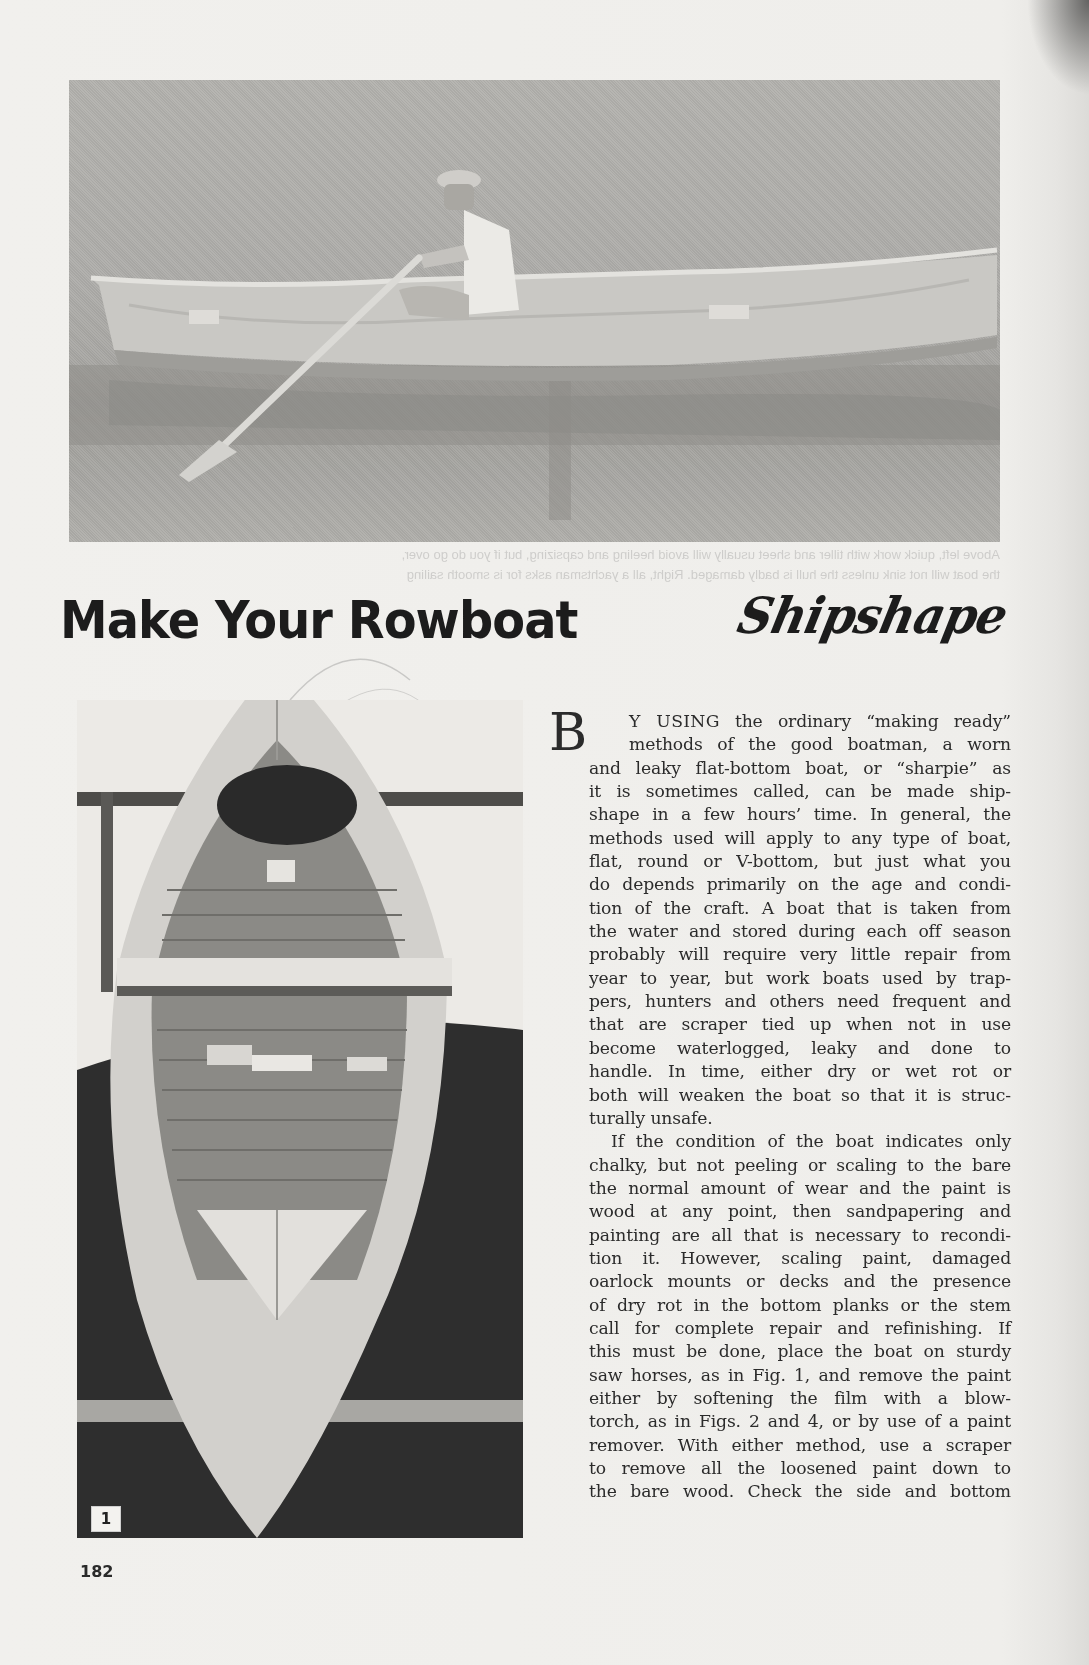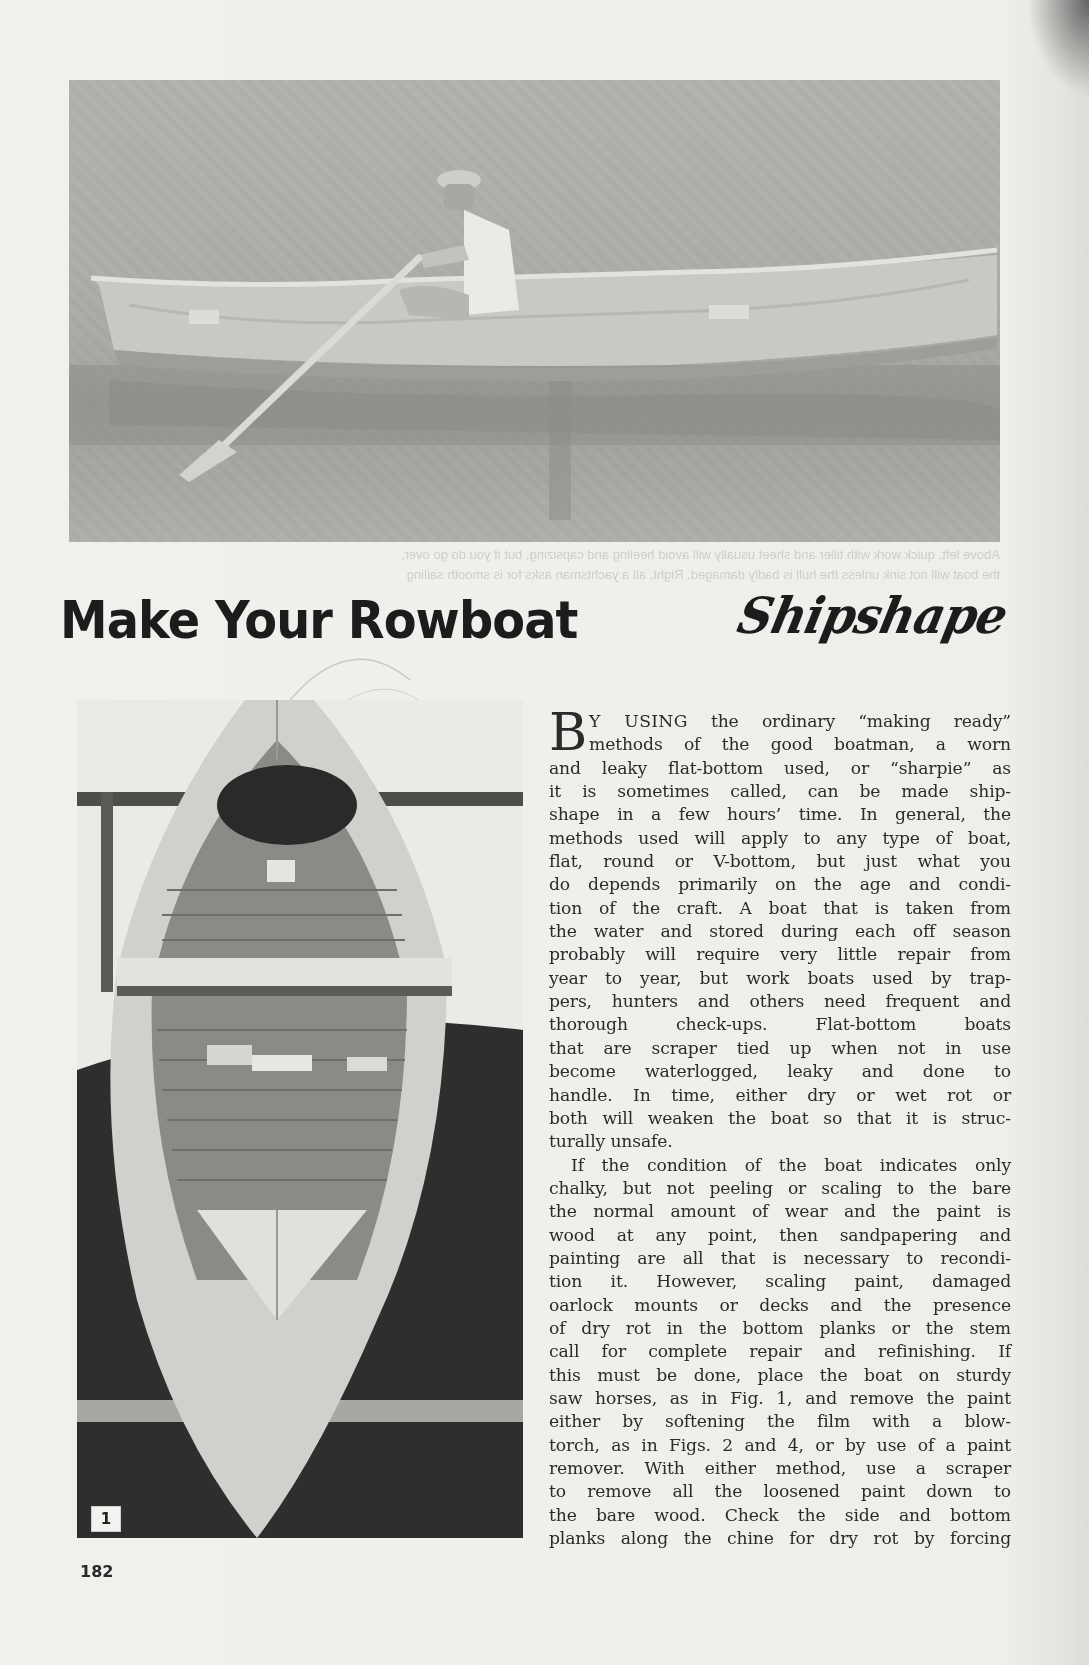--- a/index.html
+++ b/index.html
@@ -74,21 +74,21 @@
       display: flex; align-items: center; justify-content: center; color: #222;
     }
 
     
     .body-col {
       position: absolute; left: 549px; top: 710px; width: 462px;
       font-family: "DejaVu Serif", serif; font-size: 17.2px; line-height: 23.35px;
       color: #2b2b2b; text-align: justify; text-align-last: justify;
       letter-spacing: -0.15px;
     }
-    .body-col .line { display: block; height: 23.35px; white-space: nowrap; text-align: justify; text-align-last: justify; }
+    .body-col .line { display: block; height: 23.35px; white-space: nowrap; text-align: justify; text-align-last: justify; margin-left: 40px; }
     .body-col .line.last { text-align-last: left; }
     .body-col .line.indent { padding-left: 22px; }
     .body-col .line.dropcap-line { padding-left: 40px; }
     .dropcap {
       position: absolute; left: 0px; top: -4px;
       font-family: "DejaVu Serif", serif; font-size: 52px; line-height: 52px; color: #2b2b2b;
     }
     .caps { letter-spacing: 0.3px; }
 
     
@@ -187,32 +187,31 @@
 
       <line x1="200" y1="-20" x2="200" y2="60" stroke="#9a9995" stroke-width="2"></line>
     </svg>
   </div>
   <div class="fig-label">1</div>
 
   <div class="body-col">
     <span class="dropcap">B</span>
     <span class="line dropcap-line"><span class="caps">Y USING</span><span> the ordinary “making ready”</span></span>
     <span class="line dropcap-line">methods of the good boatman, a worn</span>
-    <span class="line">and leaky flat-bottom used, or “sharpie” as</span>
+    <span class="line">and leaky flat-bottom boat, or “sharpie” as</span>
     <span class="line">it is sometimes called, can be made ship-</span>
     <span class="line">shape in a few hours’ time. In general, the</span>
     <span class="line">methods used will apply to any type of boat,</span>
     <span class="line">flat, round or V-bottom, but just what you</span>
     <span class="line">do depends primarily on the age and condi-</span>
     <span class="line">tion of the craft. A boat that is taken from</span>
     <span class="line">the water and stored during each off season</span>
     <span class="line">probably will require very little repair from</span>
     <span class="line">year to year, but work boats used by trap-</span>
     <span class="line">pers, hunters and others need frequent and</span>
-    <span class="line">thorough check-ups. Flat-bottom boats</span>
     <span class="line">that are scraper tied up when not in use</span>
     <span class="line">become waterlogged, leaky and done to</span>
     <span class="line">handle. In time, either dry or wet rot or</span>
     <span class="line">both will weaken the boat so that it is struc-</span>
     <span class="line last">turally unsafe.</span>
     <span class="line indent">If the condition of the boat indicates only</span>
     <span class="line">chalky, but not peeling or scaling to the bare</span>
     <span class="line">the normal amount of wear and the paint is</span>
     <span class="line">wood at any point, then sandpapering and</span>
     <span class="line">painting are all that is necessary to recondi-</span>
@@ -220,17 +219,16 @@
     <span class="line">oarlock mounts or decks and the presence</span>
     <span class="line">of dry rot in the bottom planks or the stem</span>
     <span class="line">call for complete repair and refinishing. If</span>
     <span class="line">this must be done, place the boat on sturdy</span>
     <span class="line">saw horses, as in Fig. 1, and remove the paint</span>
     <span class="line">either by softening the film with a blow-</span>
     <span class="line">torch, as in Figs. 2 and 4, or by use of a paint</span>
     <span class="line">remover. With either method, use a scraper</span>
     <span class="line">to remove all the loosened paint down to</span>
     <span class="line">the bare wood. Check the side and bottom</span>
-    <span class="line">planks along the chine for dry rot by forcing</span>
   </div>
 
   <div class="page-number">182</div>
 </div>
 
 </body></html>

